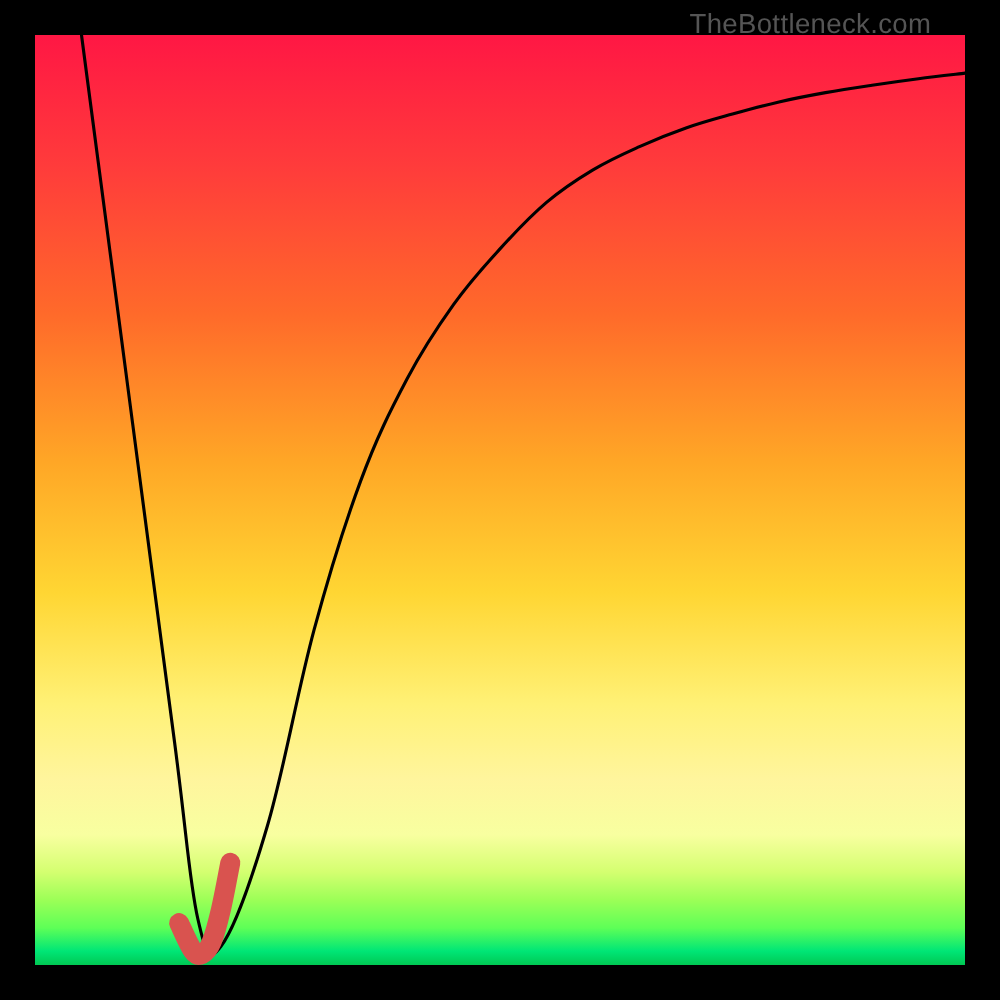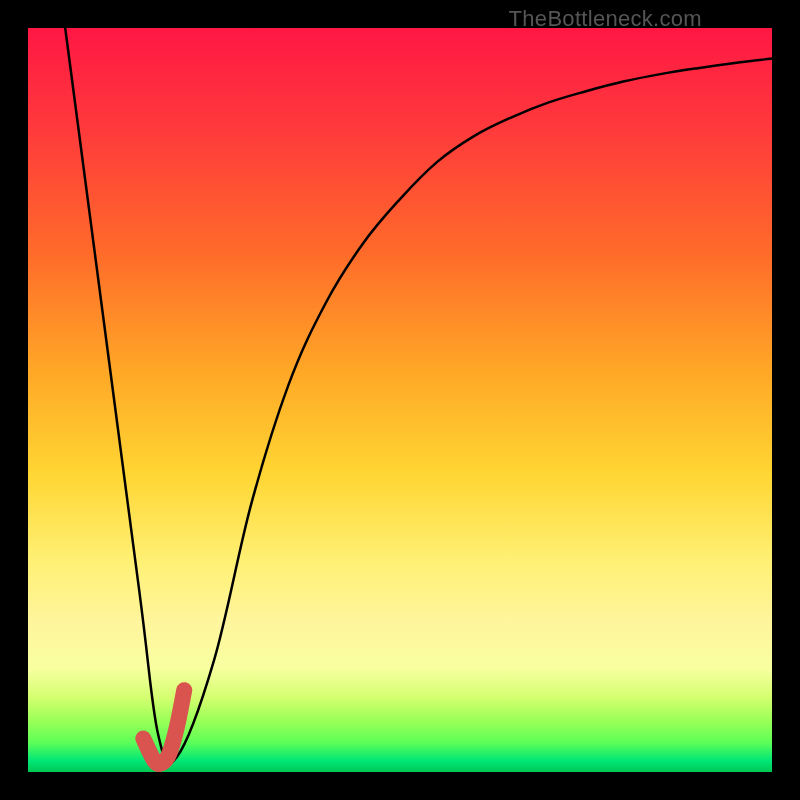--- a/index.html
+++ b/index.html
@@ -9,20 +9,21 @@
     height: 800px;
     background: #000;
     overflow: hidden;
     font-family: Arial, Helvetica, sans-serif;
   }
   .frame {
     position: relative;
     width: 712px;
     height: 800px;
     background: #000;
+    padding-left: 43px;
   }
   .plot-area {
     position: absolute;
     left: 28px;
     top: 28px;
     width: 744px;
     height: 744px;
     
     background: linear-gradient(
       to bottom,

